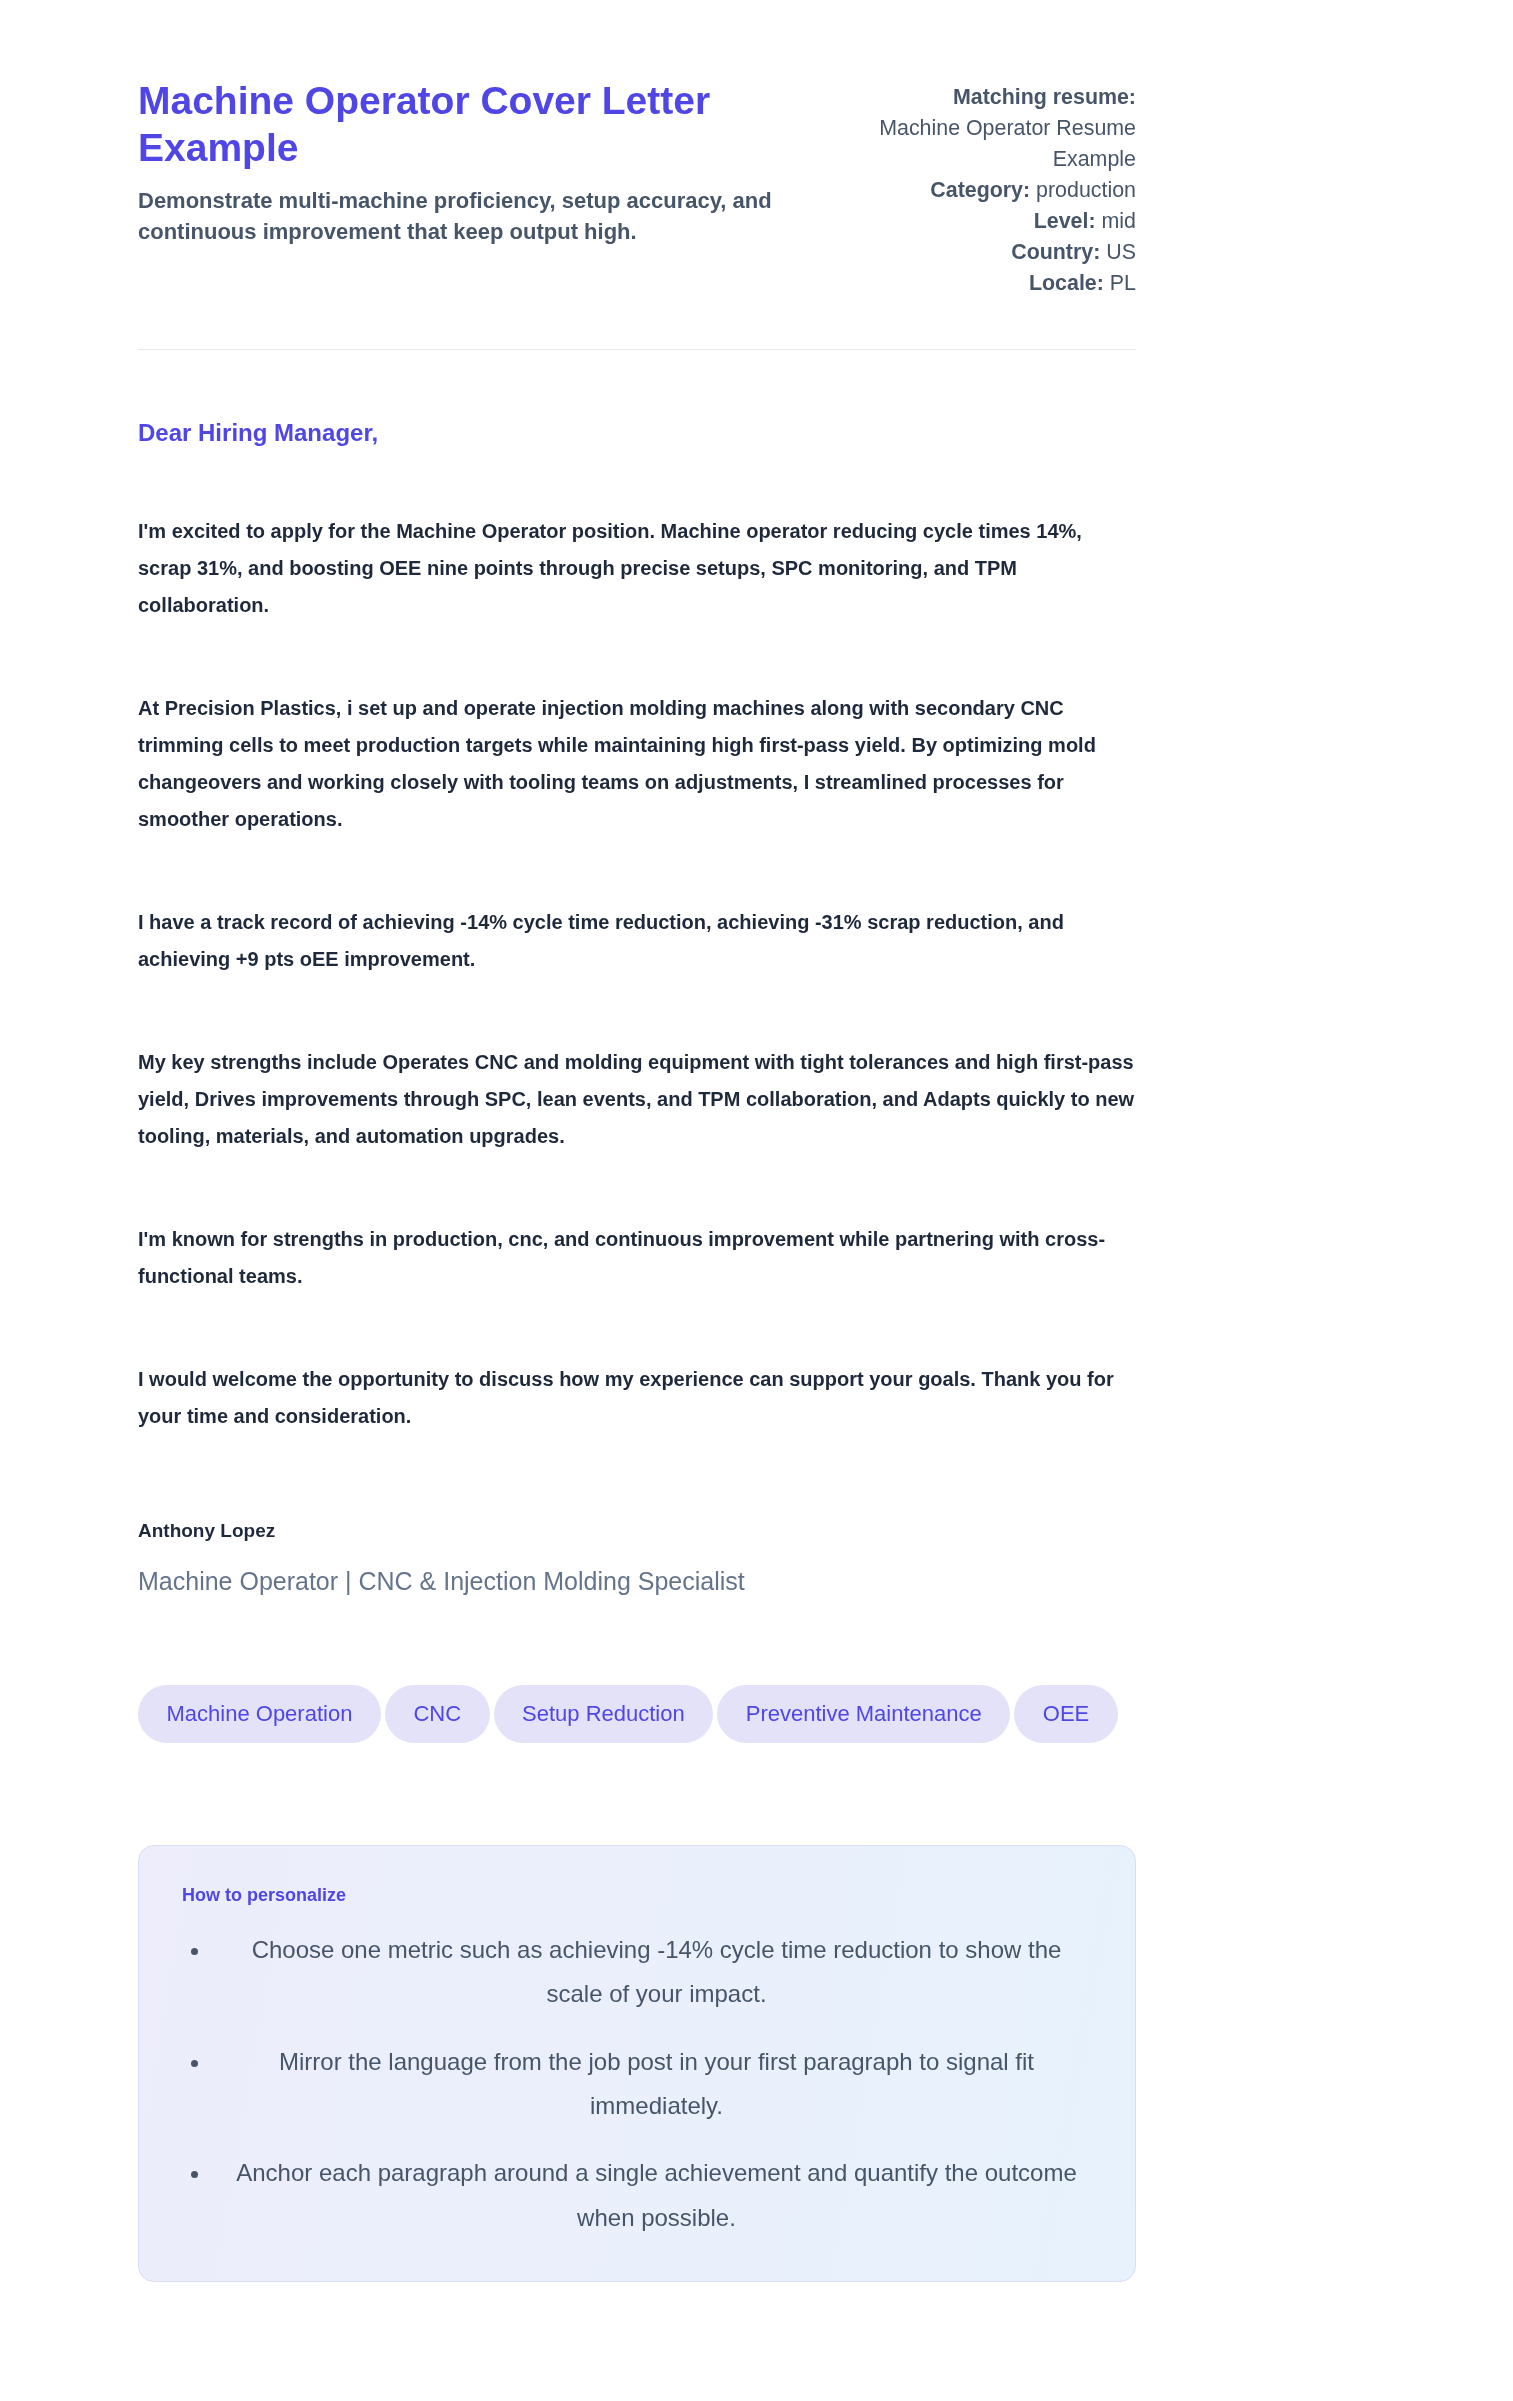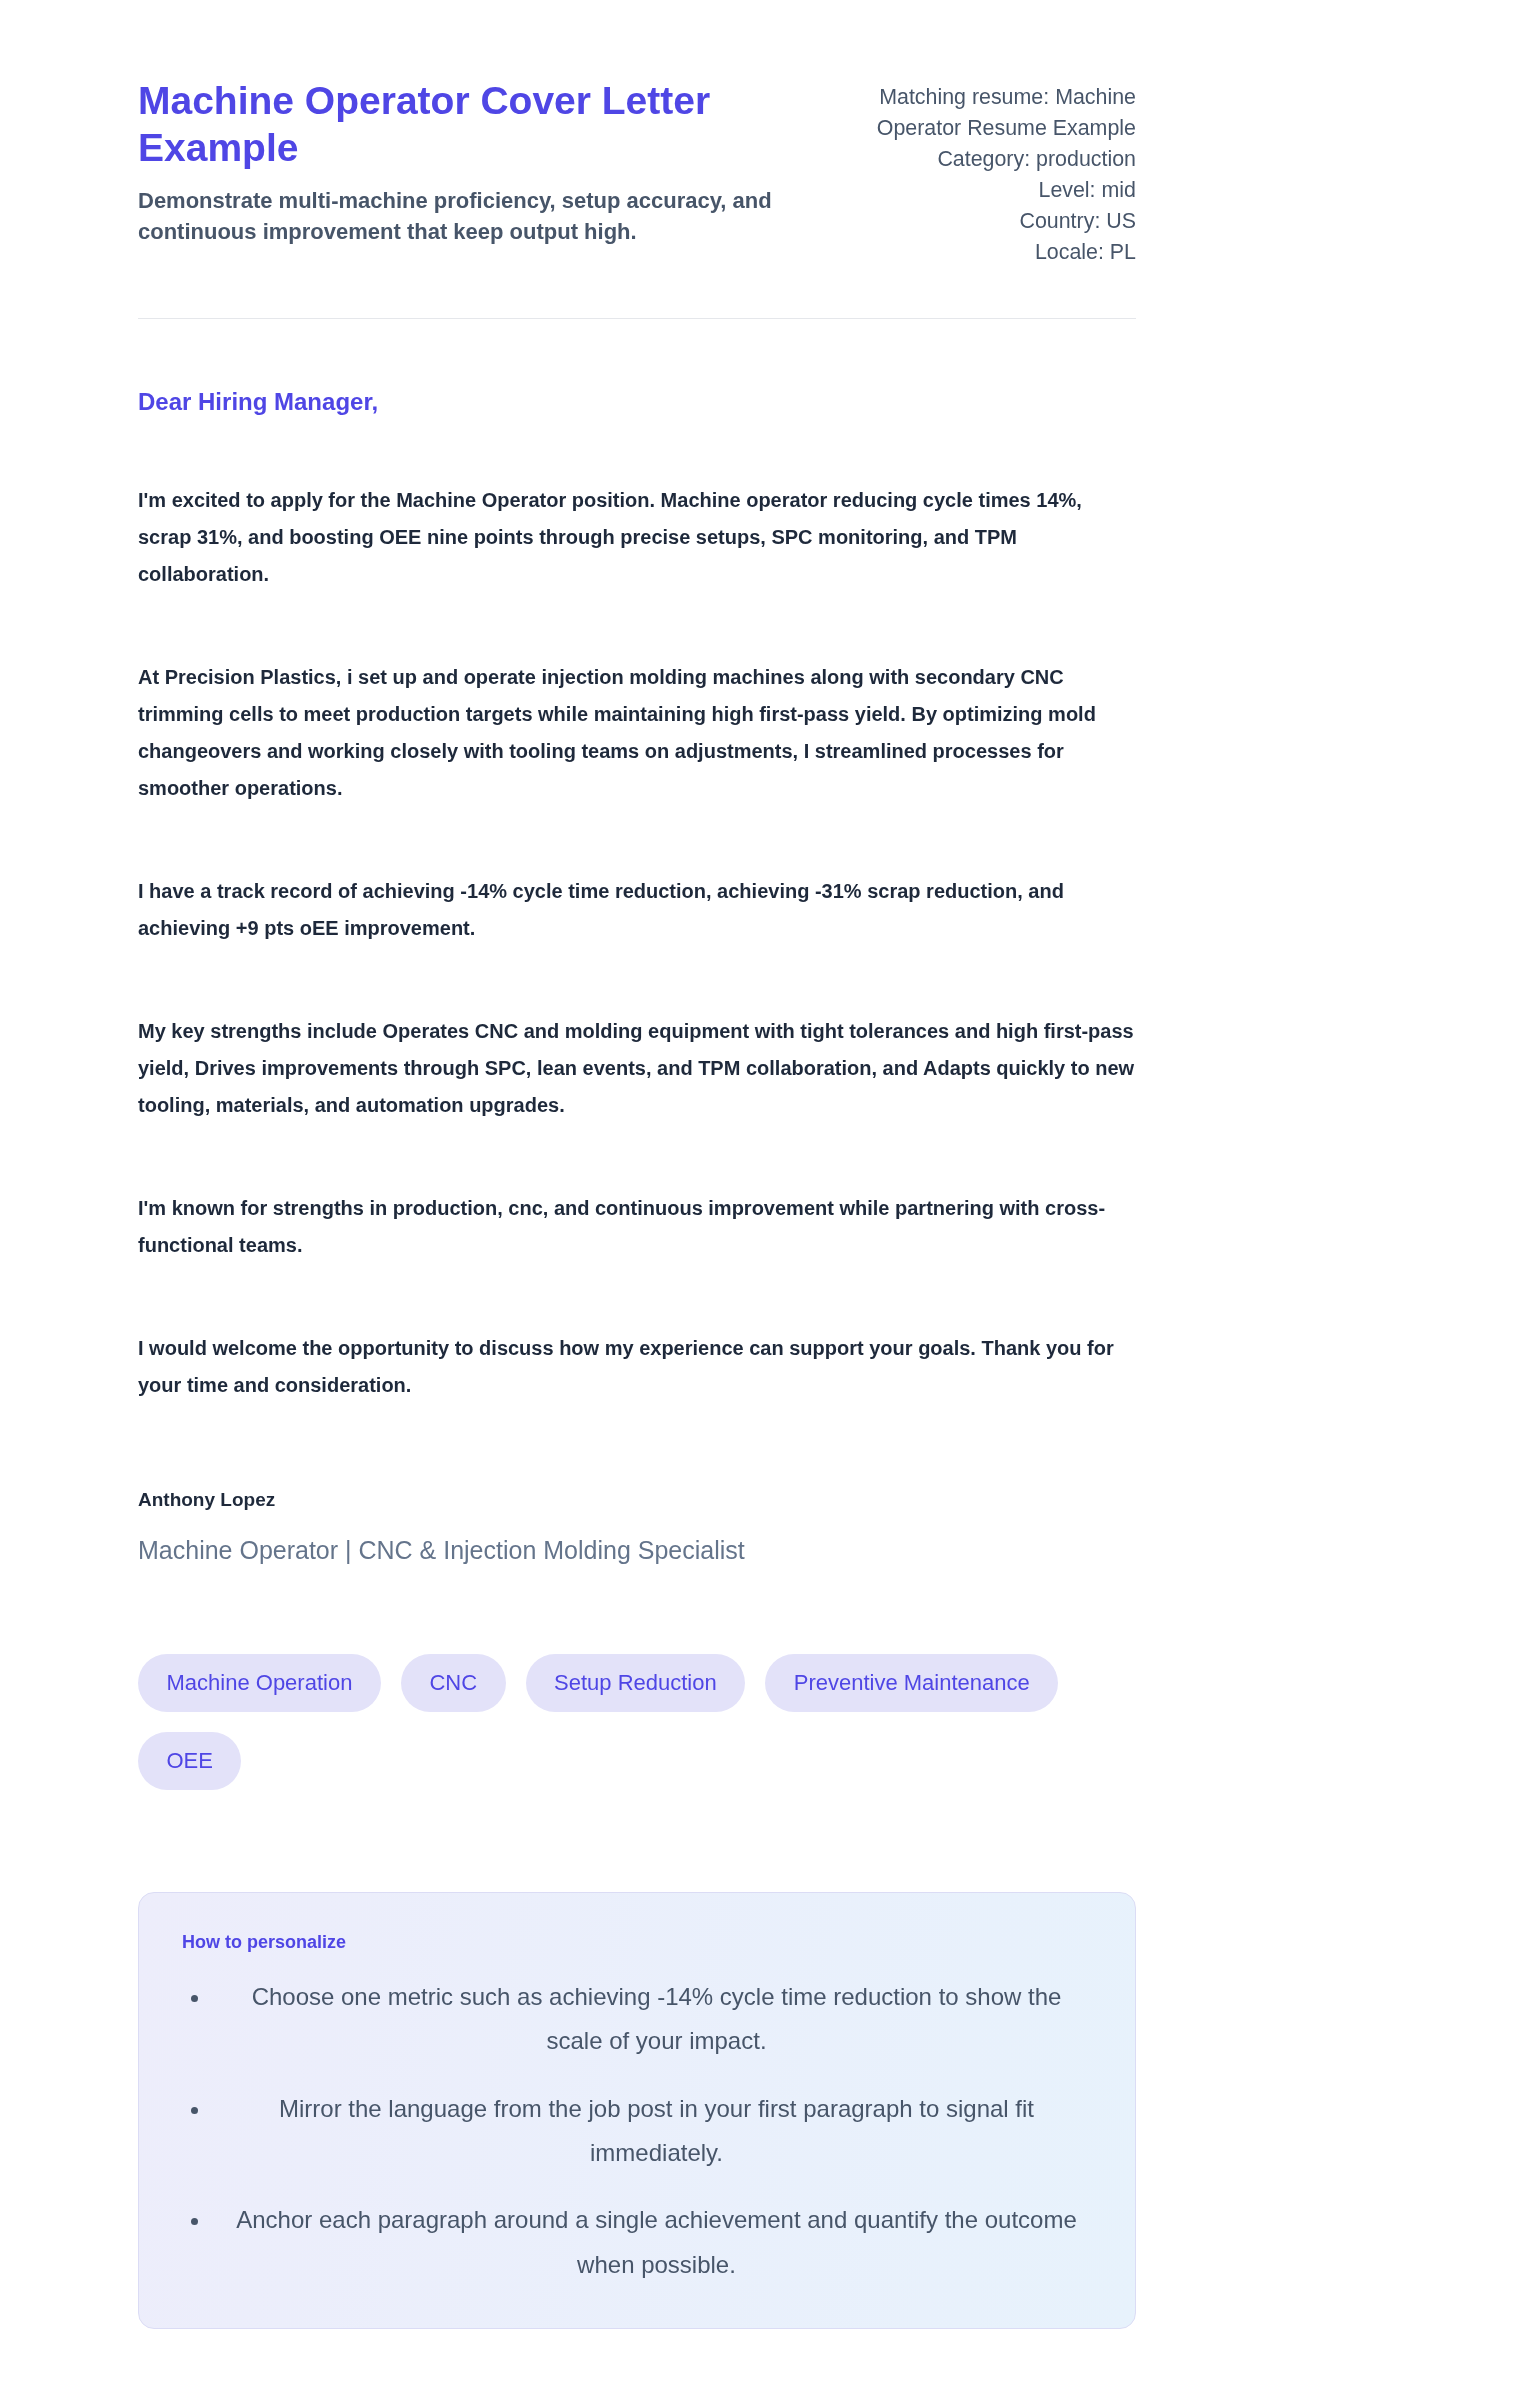--- a/index.html
+++ b/index.html
@@ -50,21 +50,21 @@
   .meta {
     flex: 0 0 auto;
     max-width: 263px;
     margin-top: 3.6px;
     text-align: right;
     font-size: 21.4px;
     line-height: 1.45;
     color: var(--subtle_text);
   }
   .meta-item { margin: 0; }
-  .meta-label { font-weight: normal; }
+  .meta-label { font-weight: bold; }
   .divider {
     border: none;
     border-top: 0.9px solid var(--divider);
     margin-top: 50px;
   }
   .salutation {
     margin-top: 69px;
     font-size: 24px;
     font-weight: bold;
     color: var(--accent);
@@ -86,21 +86,21 @@
   .signature-title {
     margin-top: 25px;
     font-size: 25px;
     font-weight: normal;
     color: var(--muted_text);
   }
   .tag-row {
     margin-top: 89px;
     display: flex;
     flex-wrap: wrap;
-    gap: 20px;
+    gap: 4px;
     align-items: center;
   }
   .tag {
     display: inline-block;
     background: var(--pill_bg);
     color: var(--accent);
     font-size: 22px;
     line-height: 1;
     padding: 18px 28.5px;
     border-radius: 889px;

